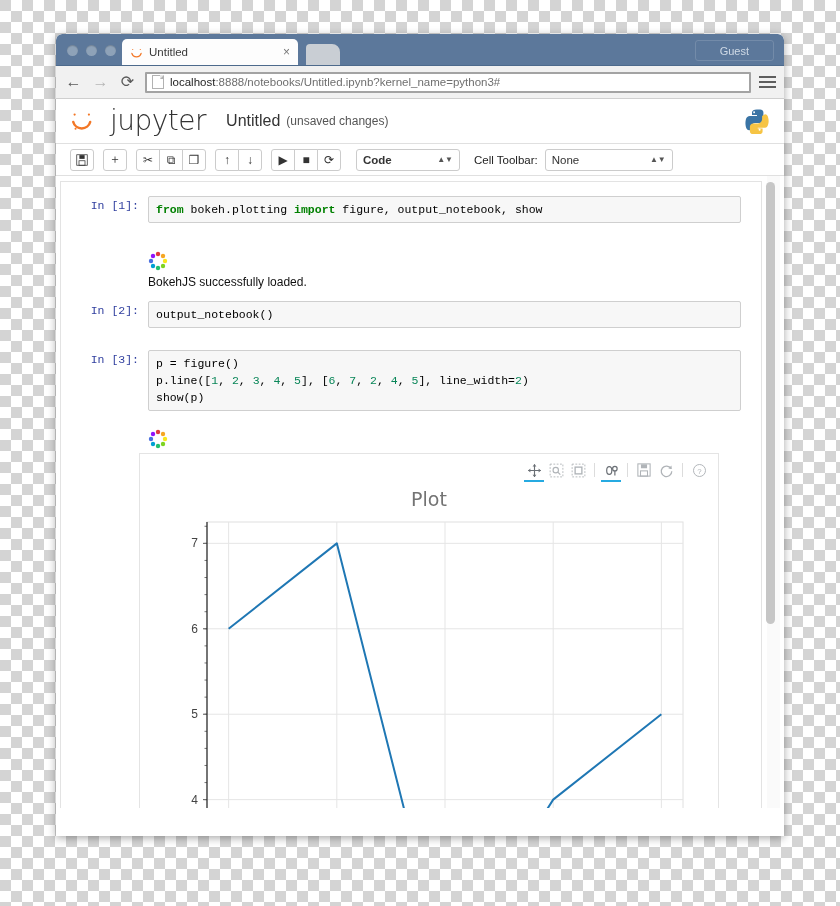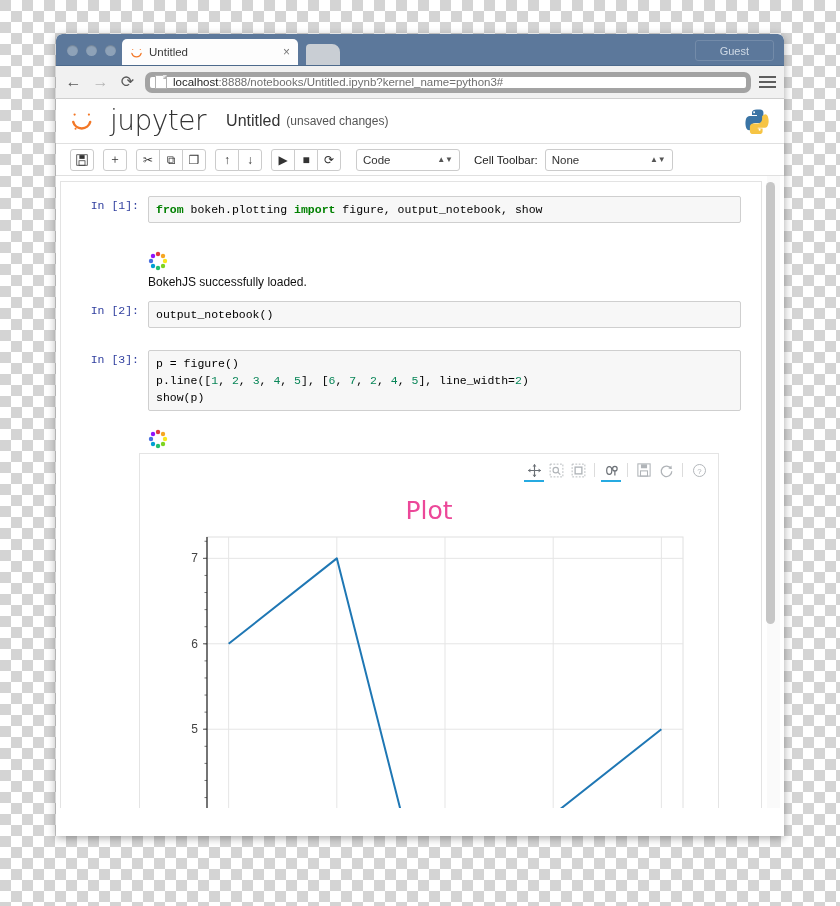--- a/index.html
+++ b/index.html
@@ -51,21 +51,21 @@
   }
 
   
   .navbar{
     height:33px;background:#f1f1f1;border-bottom:1px solid #cfcfcf;
     display:flex;align-items:center;padding:0 8px;box-sizing:border-box;gap:8px;
   }
   .navbtn{font-size:16px;color:#5a5a5a;width:19px;text-align:center;line-height:1;}
   .navbtn.dim{color:#b6b6b6;}
   .urlbox{
-    flex:1;height:21px;background:#fff;border:5px solid #a3a3a3;border-radius:7px;
+    flex:1;height:21px;background:#fff;border:2px solid #a3a3a3;border-radius:1px;
     display:flex;align-items:center;padding:0 5px;box-sizing:border-box;
   }
   .pagefile{
     width:10px;height:12px;background:#fff;border:1px solid #b2b2b2;
     margin-right:6px;flex:0 0 auto;position:relative;
   }
   .pagefile:after{content:"";position:absolute;right:-1px;top:-1px;
     border-left:4px solid #e8e8e8;border-bottom:4px solid #b2b2b2;}
   .urltext{font-size:11.5px;color:#6f6f6f;white-space:nowrap;overflow:hidden;}
   .urltext b{color:#1f1f1f;font-weight:normal;}
@@ -165,21 +165,21 @@
   .ptool{
     width:22px;height:24px;display:flex;align-items:center;justify-content:center;
     position:relative;color:#b0b4b8;
   }
   .ptool.active{color:#6a6f75;}
   .ptool.active:after{
     content:"";position:absolute;left:1px;right:1px;bottom:0;height:2px;background:#26aae1;
   }
   .ptsep{width:1px;height:14px;background:#dcdcdc;margin:0 5px;}
   .plottitle{
-    text-align:center;font-size:25px;color:#ec4899;margin-top:10px;
+    text-align:center;font-size:19px;color:#737373;margin-top:2px;
     font-family:"DejaVu Sans",sans-serif;
   }
   .canvaswrap{position:relative;}
 </style>
 </head>
 <body>
 
 <div class="browser">
 
   <div class="titlebar">
@@ -262,21 +262,21 @@
     </span>
     <span class="tgroup">
       <span class="tbtn">↑</span>
       <span class="tbtn">↓</span>
     </span>
     <span class="tgroup">
       <span class="tbtn">▶</span>
       <span class="tbtn">■</span>
       <span class="tbtn">⟳</span>
     </span>
-    <span class="sel" style="width:104px;margin-left:6px;">
+    <span class="sel" style="width:104px;margin-left:6px;font-weight:bold;">
       <span>Code</span>
       <span class="caret">▲▼</span>
     </span>
     <span class="ctlabel">Cell Toolbar:</span>
     <span class="sel" style="width:128px;">
       <span>None</span>
       <span class="caret">▲▼</span>
     </span>
   </div>
 

